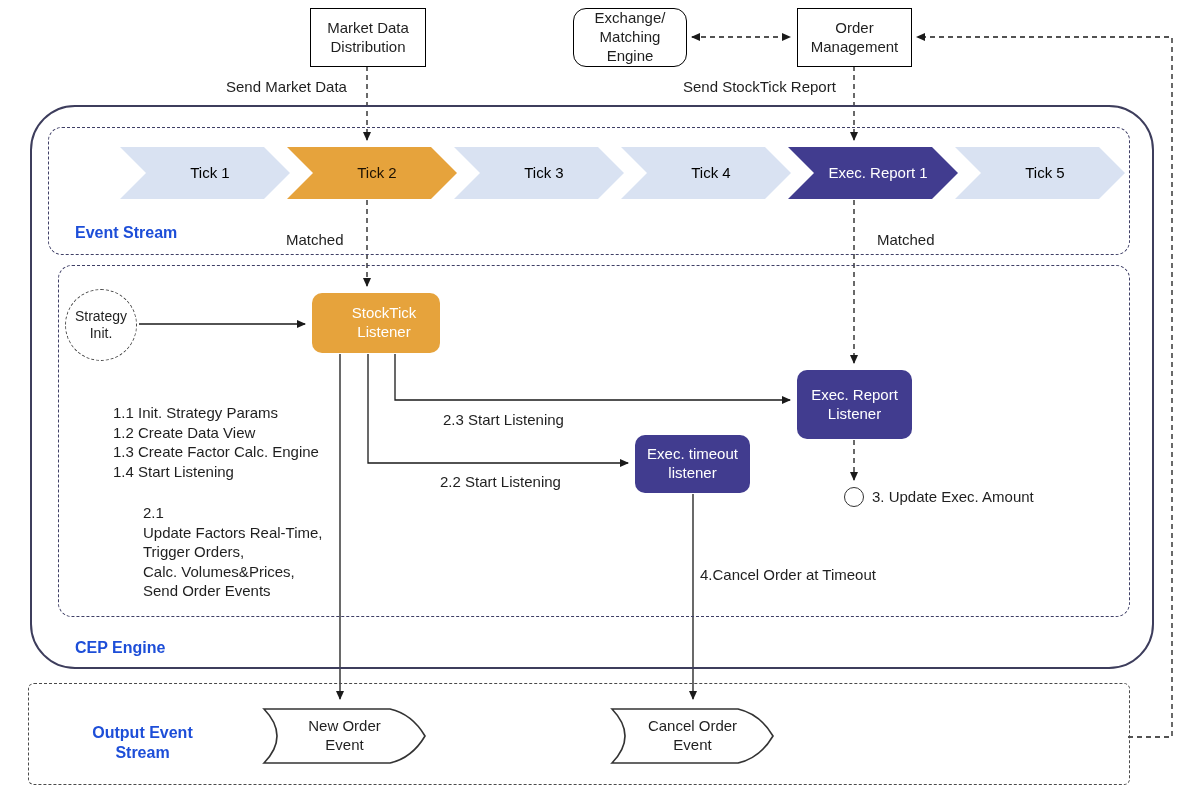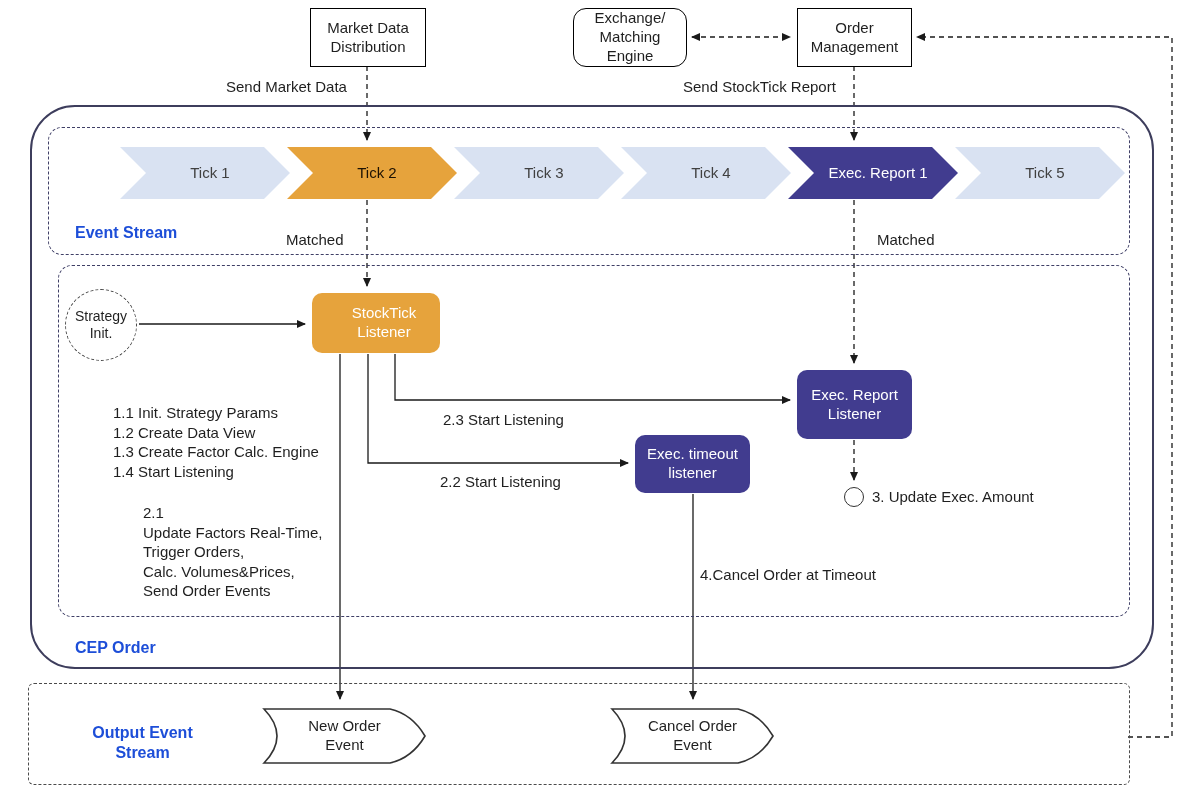--- a/index.html
+++ b/index.html
@@ -20,21 +20,21 @@
   .outputbox{border:1.5px dashed #4a4a4a;border-radius:6px;}
 
   .sectionlabel{font-weight:700;font-size:16px;color:#1d4ed8;}
 
   
   .chev{
     top:147px;width:170px;height:52px;
     clip-path:polygon(0 0,144px 0,100% 50%,144px 100%,0 100%,26px 50%);
     padding-left:10px;box-sizing:border-box;
   }
-  .chev.tick{background:#d9e2f2;color:#404040;}
+  .chev.tick{background:#d9e2f2;color:#000000;}
   .chev.matched-tick{background:#e6a33c;color:#1d1203;}
   .chev.exec-report{background:#413c8f;color:#fff;}
 
   
   .node{border-radius:10px;color:#fff;}
   .node.orange{background:#e6a33c;padding-left:16px;}
   .node.purple{background:#413c8f;}
 
   .circle-dashed{
     border:1.5px dashed #444;border-radius:50%;font-size:14px;
@@ -84,21 +84,21 @@
   <div class="abs extbox center pre" style="left:573px;top:8px;width:112px;height:57px;border-radius:13px;">Exchange/
 Matching
 Engine</div>
   <div class="abs extbox center pre" style="left:797px;top:8px;width:113px;height:57px;">Order
 Management</div>
 
   <div class="abs" style="left:226px;top:78px;">Send Market Data</div>
   <div class="abs" style="left:683px;top:78px;">Send StockTick Report</div>
 
   <div class="abs cep" style="left:30px;top:105px;width:1120px;height:560px;"></div>
-  <div class="abs sectionlabel" style="left:75px;top:639px;">CEP Order</div>
+  <div class="abs sectionlabel" style="left:75px;top:639px;">CEP Engine</div>
 
   <div class="abs dashedbox" style="left:48px;top:127px;width:1080px;height:126px;"></div>
   <div class="abs sectionlabel" style="left:75px;top:224px;">Event Stream</div>
 
   <div class="abs chev tick center" style="left:120px;">Tick 1</div>
   <div class="abs chev matched-tick center" style="left:287px;">Tick 2</div>
   <div class="abs chev tick center" style="left:454px;">Tick 3</div>
   <div class="abs chev tick center" style="left:621px;">Tick 4</div>
   <div class="abs chev exec-report center" style="left:788px;">Exec. Report 1</div>
   <div class="abs chev tick center" style="left:955px;">Tick 5</div>

